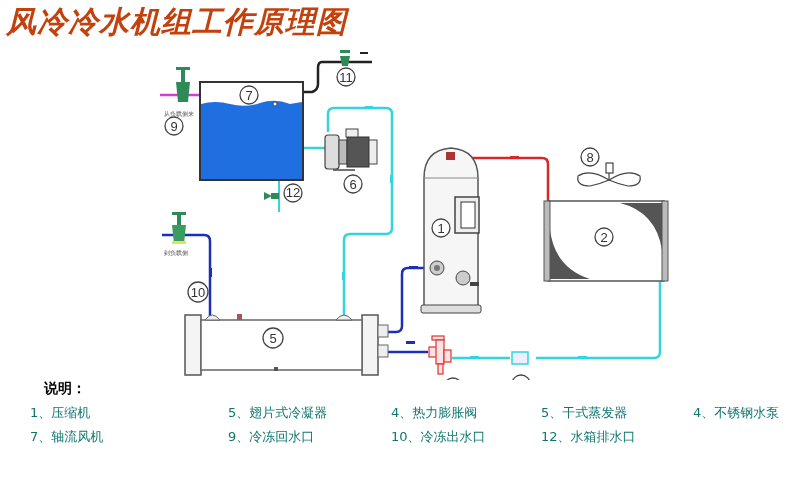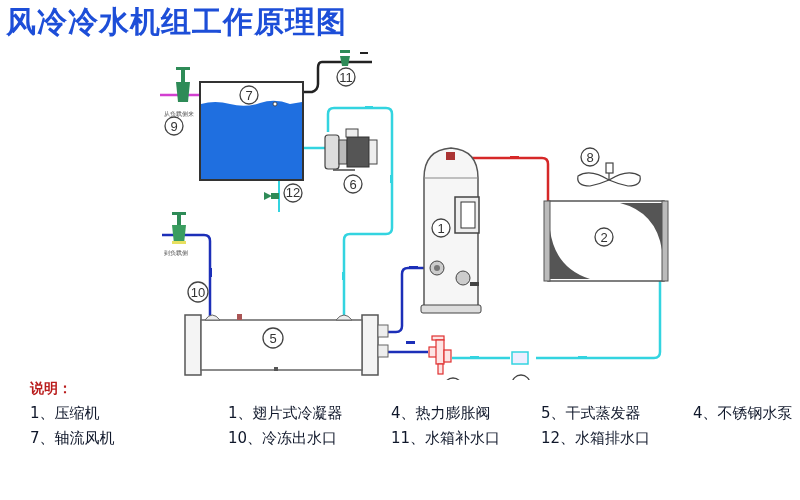--- a/index.html
+++ b/index.html
@@ -1,26 +1,26 @@
 <!DOCTYPE html>
 <html><head>
 <meta charset="utf-8">
 <style>
   html, body { margin: 0; padding: 0; background: #ffffff; }
   body { width: 800px; height: 500px; position: relative; overflow: hidden;
          font-family: "DejaVu Sans", "Liberation Sans", sans-serif; color: #222; }
   .title { position: absolute; left: 6px; top: 2px; font-size: 30px; font-weight: bold;
-           letter-spacing: 1px; color: #1d4ed8; }
+           letter-spacing: 1px; color: #c2410c; font-style: italic; }
   svg.diagram { position: absolute; left: 0; top: 0; }
   .num { font-family: "Liberation Sans", sans-serif; font-size: 13px; fill: #333; }
   .tiny { font-family: "DejaVu Sans", sans-serif; font-size: 6px; fill: #555; }
   .legend { position: absolute; left: 30px; top: 380px; width: 770px; }
-  .legend-head { font-size: 14px; font-weight: bold; margin-bottom: 6px; color: #b91c1c; }
+  .legend-head { font-size: 14px; font-weight: bold; margin-bottom: 6px; color: #000000; margin-left: 14px; }
   .legend-grid { display: grid; grid-template-columns: 198px 163px 150px 152px 110px;
-                 row-gap: 6px; font-size: 15px; color: #0f172a; }
+                 row-gap: 6px; font-size: 13px; color: #0f766e; }
   .legend-grid span { white-space: nowrap; }
 </style>
 </head>
 <body>
 
 <div class="title">风冷冷水机组工作原理图</div>
 
 <svg class="diagram" width="800" height="380" viewBox="0 0 800 380">
 
   <path d="M372 62 L322 62 Q318 62 318 68 L318 84 Q318 90 312 92 L300 92 Q294 92 294 98 L294 103" stroke="#222" stroke-width="2.5" fill="none"></path>
@@ -193,22 +193,22 @@
   <g>
       <circle cx="293" cy="193" r="9" fill="#fff" stroke="#444" stroke-width="1.3"></circle>
       <text class="num" x="293" y="197" text-anchor="middle" font-size="11">12</text>
     </g>
 </svg>
 
 <div class="legend">
   <div class="legend-head">说明：</div>
   <div class="legend-grid">
     <span>1、压缩机</span>
-    <span>1、翅片式冷凝器</span>
+    <span>5、翅片式冷凝器</span>
     <span>4、热力膨胀阀</span>
     <span>5、干式蒸发器</span>
     <span>4、不锈钢水泵</span>
     <span>7、轴流风机</span>
+    <span>9、冷冻回水口</span>
     <span>10、冷冻出水口</span>
-    <span>11、水箱补水口</span>
     <span>12、水箱排水口</span>
   </div>
 </div>
 
 </body></html>

